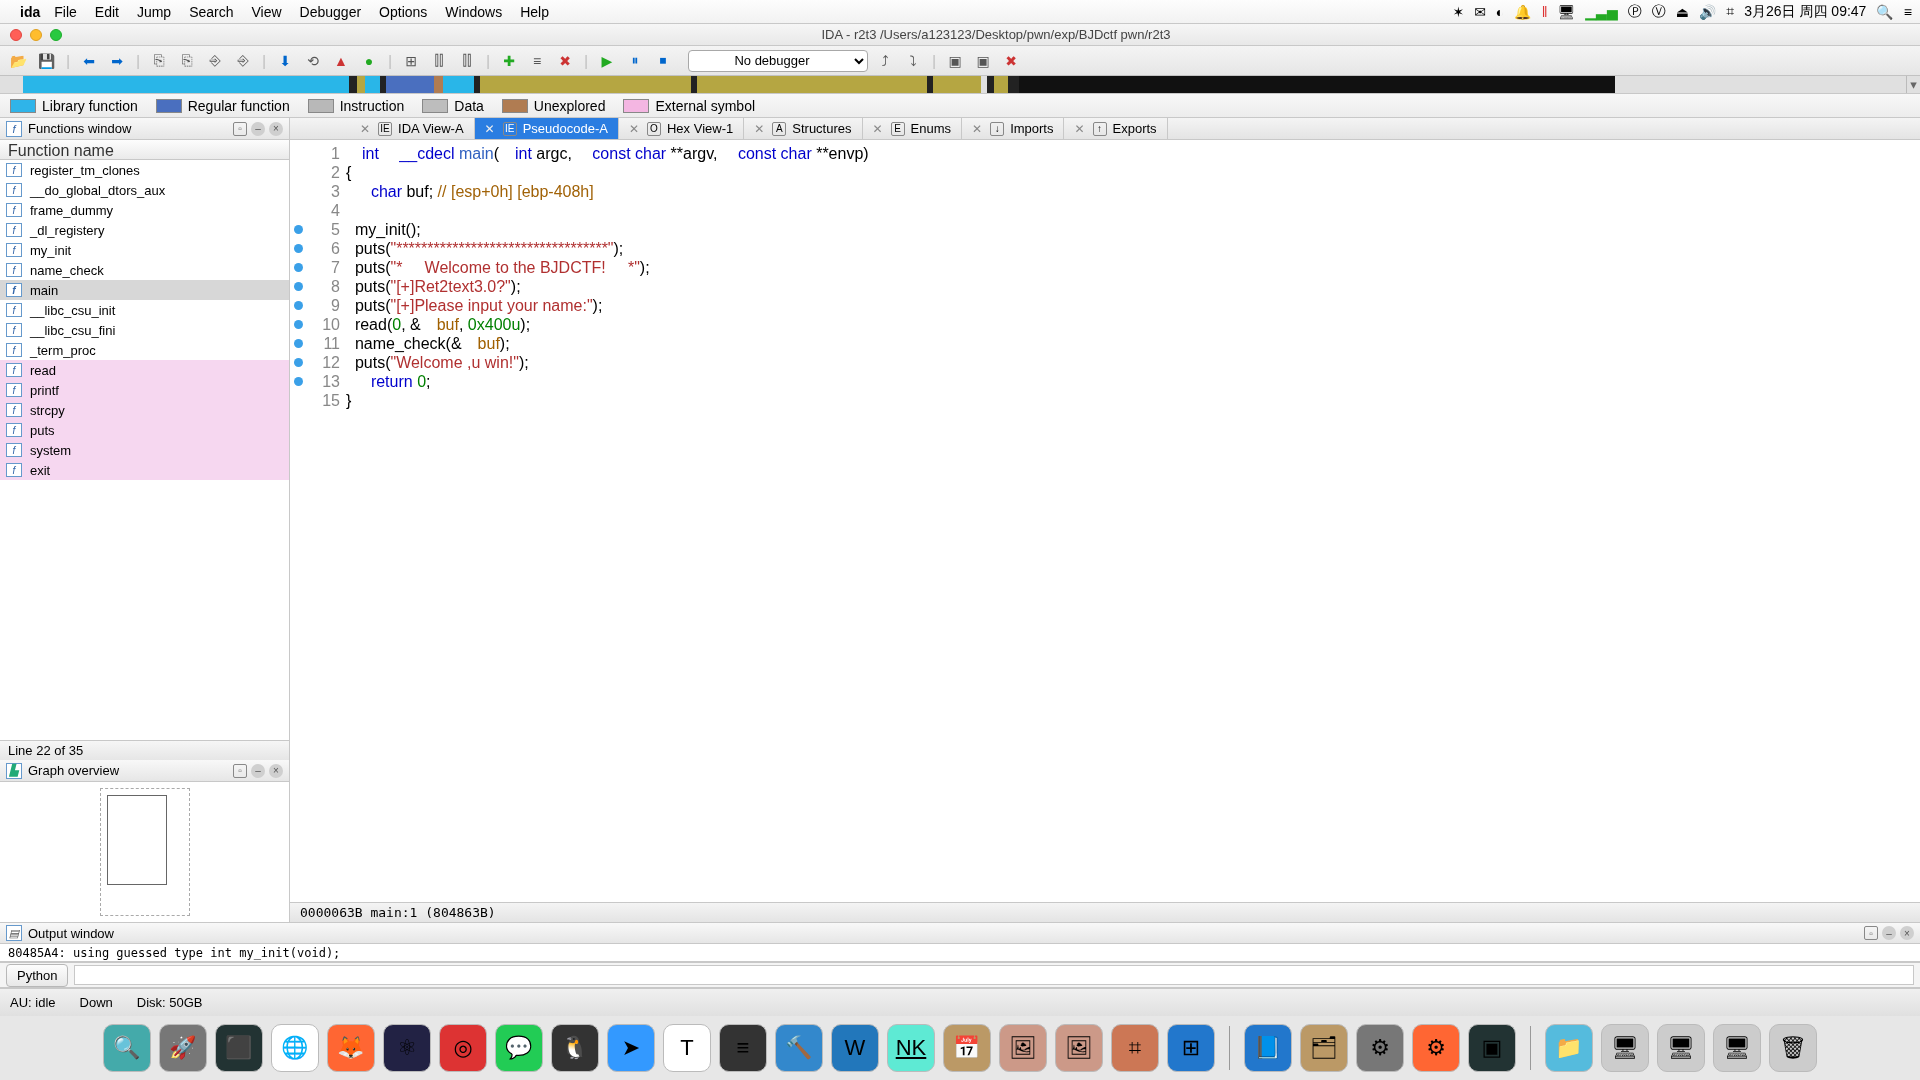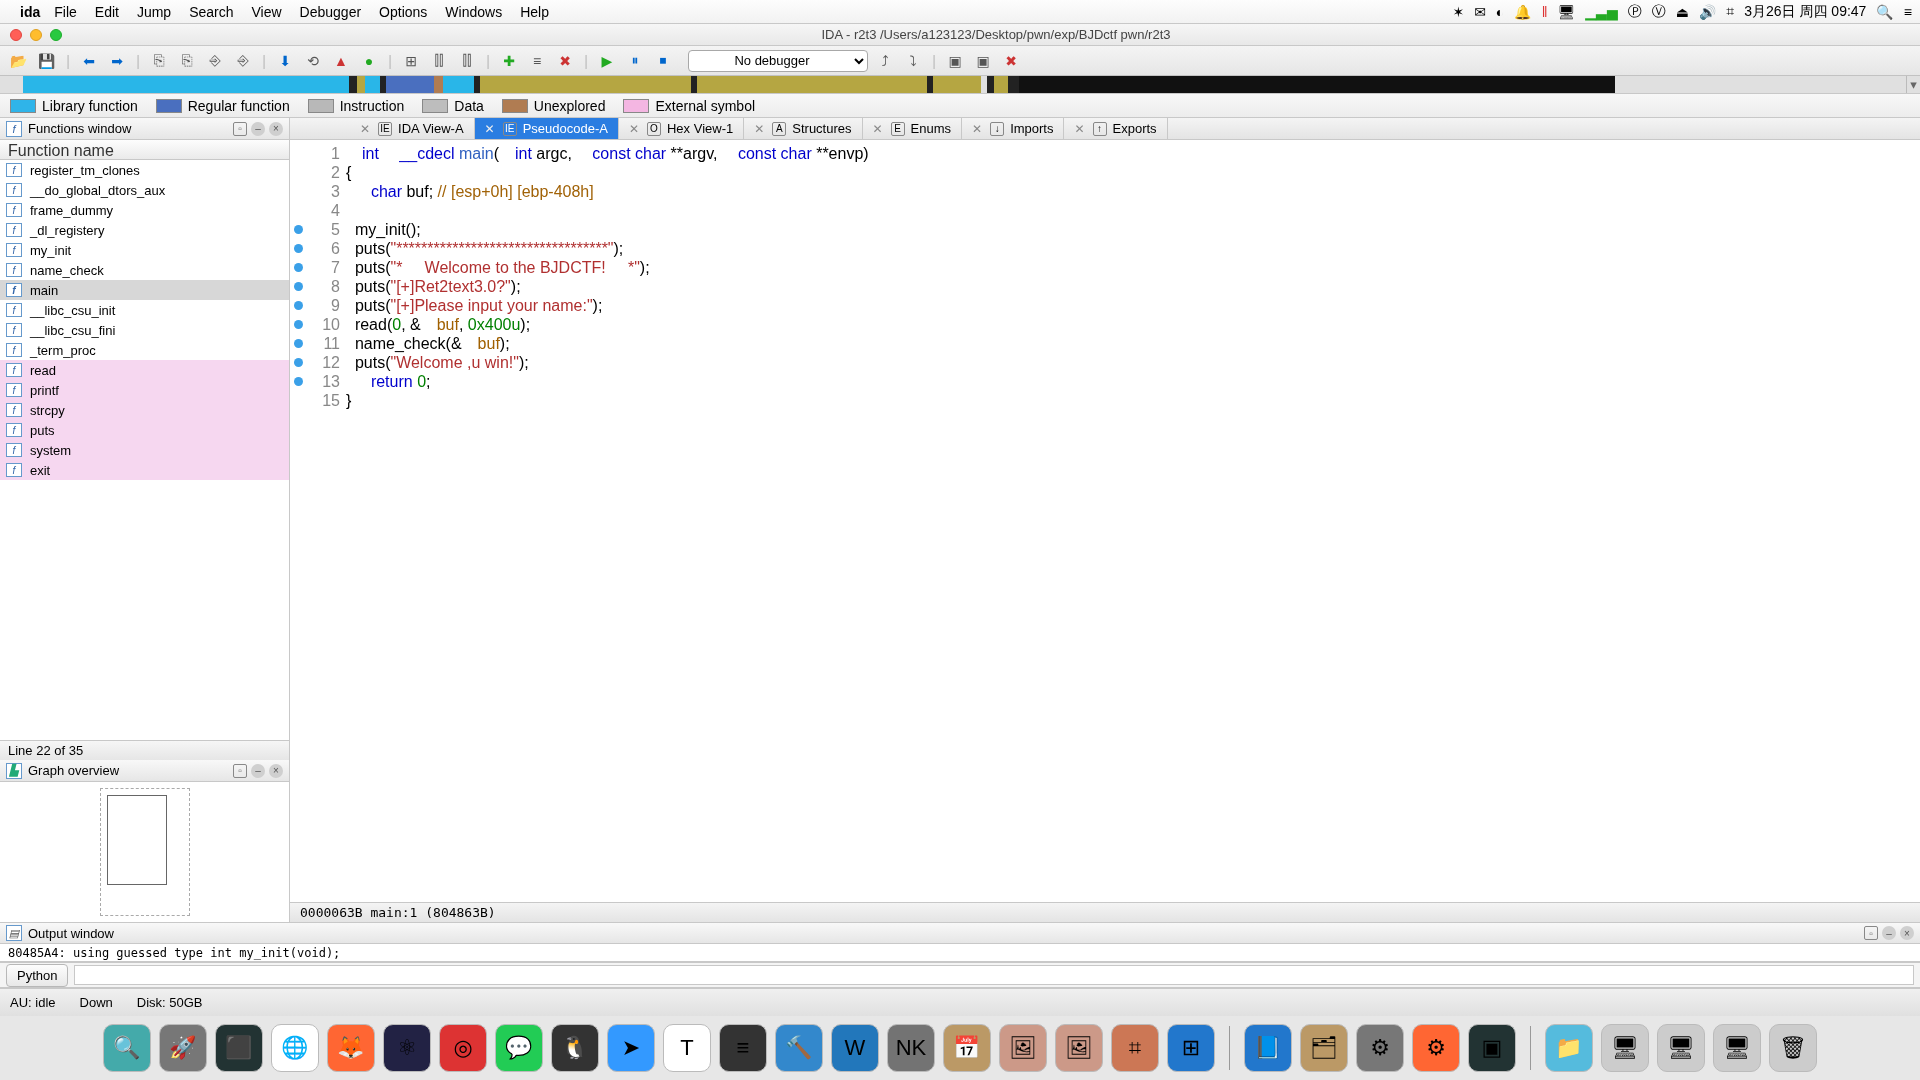--- a/index.html
+++ b/index.html
@@ -433,21 +433,21 @@
     <div class="dicon" style="background: rgb(255, 102, 51);">🦊</div>
     <div class="dicon" style="background: rgb(34, 34, 68);">⚛</div>
     <div class="dicon" style="background: rgb(221, 51, 51);">◎</div>
     <div class="dicon" style="background: rgb(34, 204, 85);">💬</div>
     <div class="dicon" style="background: rgb(51, 51, 51);">🐧</div>
     <div class="dicon" style="background: rgb(51, 153, 255);">➤</div>
     <div class="dicon" style="background: rgb(255, 255, 255);">T</div>
     <div class="dicon" style="background: rgb(51, 51, 51);">≡</div>
     <div class="dicon" style="background: rgb(51, 136, 204);">🔨</div>
     <div class="dicon" style="background: rgb(34, 119, 187);">W</div>
-    <div class="dicon" style="background: #737373;">NK</div>
+    <div class="dicon" style="background: #5eead4; text-decoration: underline;">NK</div>
     <div class="dicon" style="background: rgb(187, 153, 102);">📅</div>
     <div class="dicon" style="background: rgb(204, 153, 136);">🖼</div>
     <div class="dicon" style="background: rgb(204, 153, 136);">🖼</div>
     <div class="dicon" style="background: rgb(204, 119, 85);">⌗</div>
     <div class="dicon" style="background: rgb(34, 119, 204);">⊞</div>
     <div class="divider"></div>
     <div class="dicon" style="background: rgb(34, 119, 204);">📘</div>
     <div class="dicon" style="background: rgb(187, 153, 102);">🗂</div>
     <div class="dicon" style="background: rgb(119, 119, 119);">⚙</div>
     <div class="dicon" style="background: rgb(255, 102, 51);">⚙</div>

